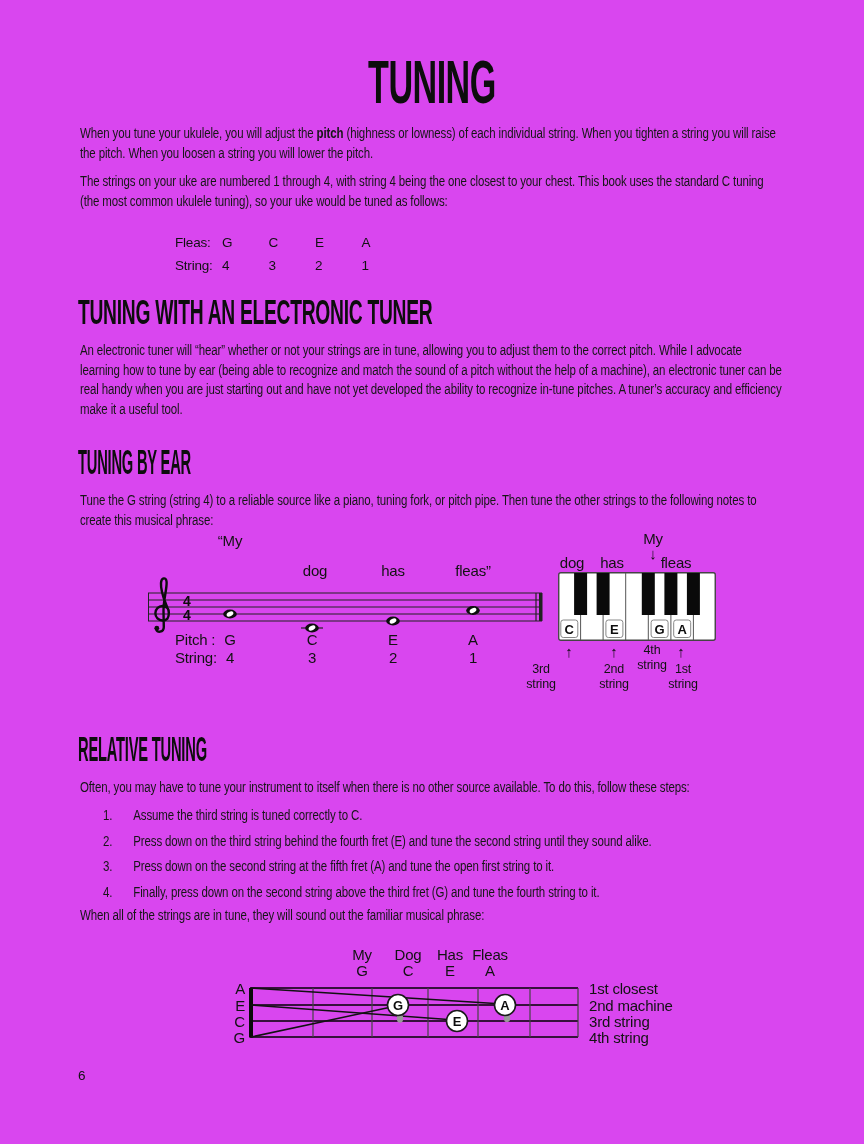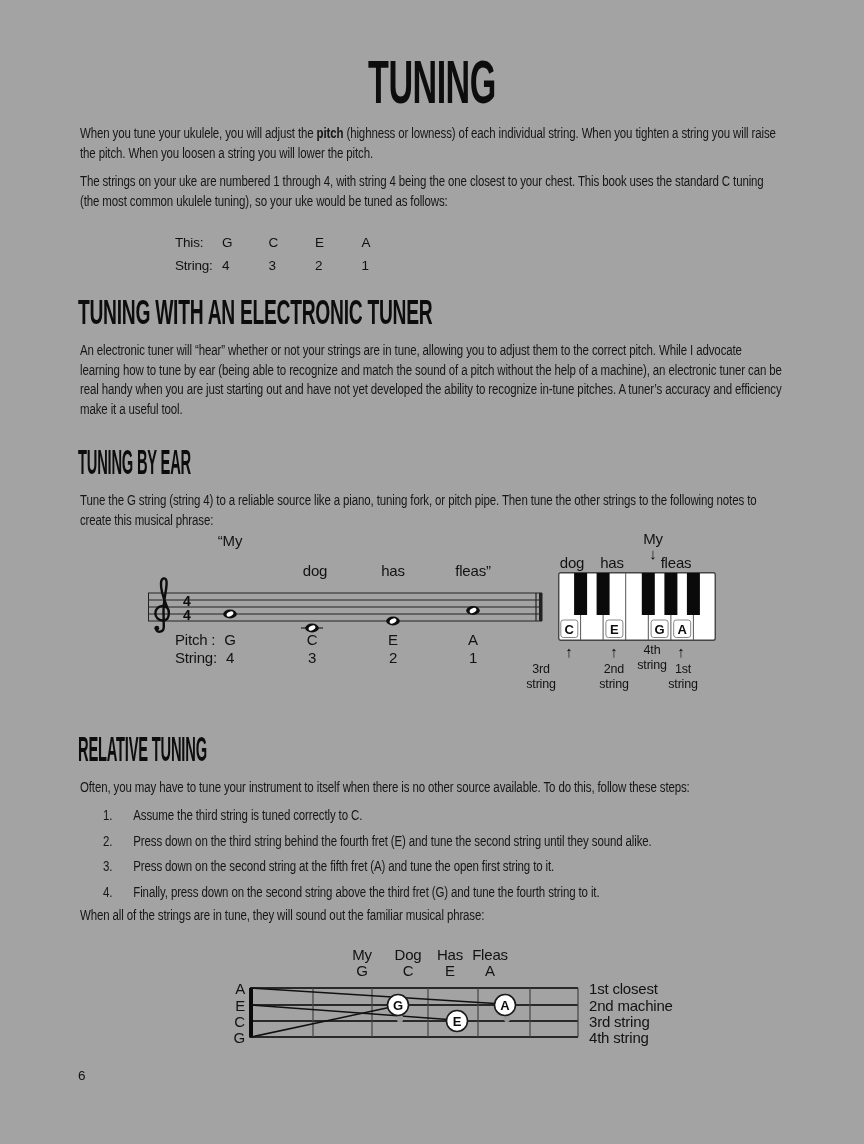--- a/index.html
+++ b/index.html
@@ -1,18 +1,18 @@
 <!DOCTYPE html>
 <html><head>
 <meta charset="utf-8">
 <style>
   html,body { margin:0; padding:0; background:#e8e8e8; }
   .page {
     position:relative; width:864px; height:1144px; margin:0 auto;
-    background:#a3a3a3; overflow:hidden; color:#111;
+    background:#d946ef; overflow:hidden; color:#111;
     font-family:"Liberation Sans", sans-serif;
   }
   
   .title-wrap { position:absolute; top:52px; left:0; width:864px; text-align:center; }
   .title-wrap .t {
     display:inline-block; font-weight:bold; font-size:61px; line-height:1;
     transform:scaleX(0.56); transform-origin:center top; letter-spacing:-1px; color:#0d0d0d;
   }
   .h2 {
     position:absolute; left:78px; font-weight:bold; font-size:35px; line-height:35px;
@@ -58,21 +58,21 @@
 
   <div class="title-wrap">
     <span class="t">TUNING</span>
   </div>
 
   <div class="para p1"><span>When you tune your ukulele, you will adjust the </span><b>pitch</b><span> (highness or lowness) of each individual string. When you tighten a string you will raise the pitch. When you loosen a string you will lower the pitch.</span></div>
   <div class="para p2">The strings on your uke are numbered 1 through 4, with string 4 being the one closest to your chest. This book uses the standard C tuning (the most common ukulele tuning), so your uke would be tuned as follows:</div>
 
   <div class="ptable">
     <div class="row">
-      <div class="lab">This:</div>
+      <div class="lab">Fleas:</div>
       <div class="cell">G</div>
       <div class="cell">C</div>
       <div class="cell">E</div>
       <div class="cell">A</div>
     </div>
     <div class="row">
       <div class="lab">String:</div>
       <div class="cell">4</div>
       <div class="cell">3</div>
       <div class="cell">2</div>

